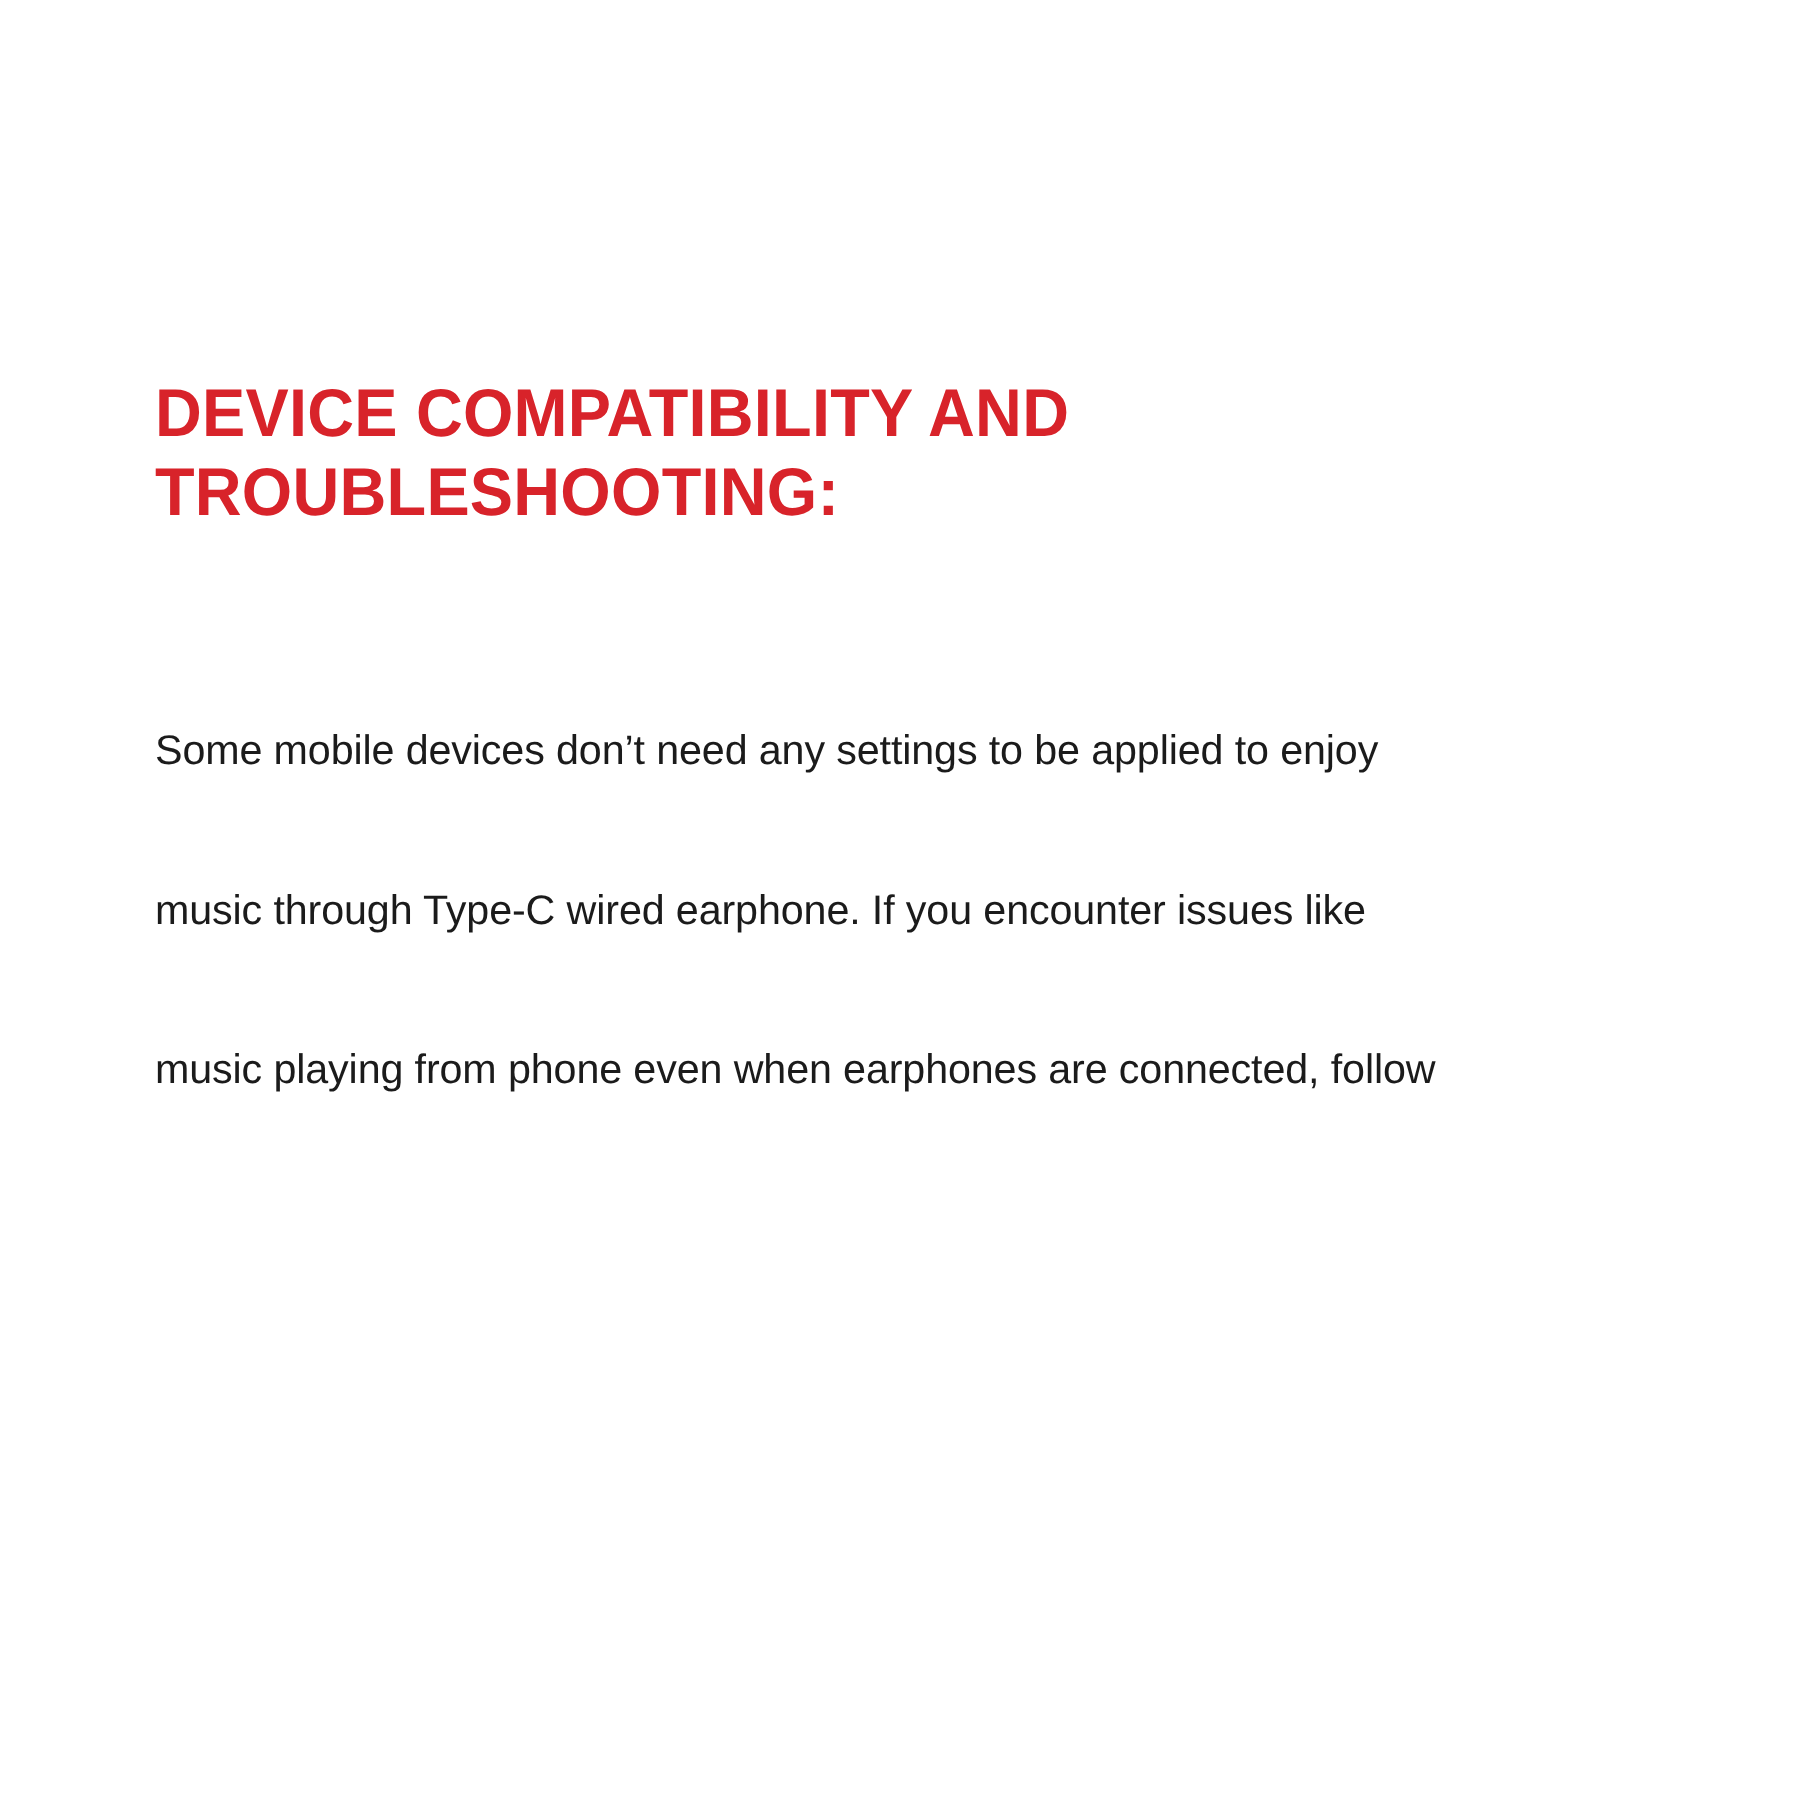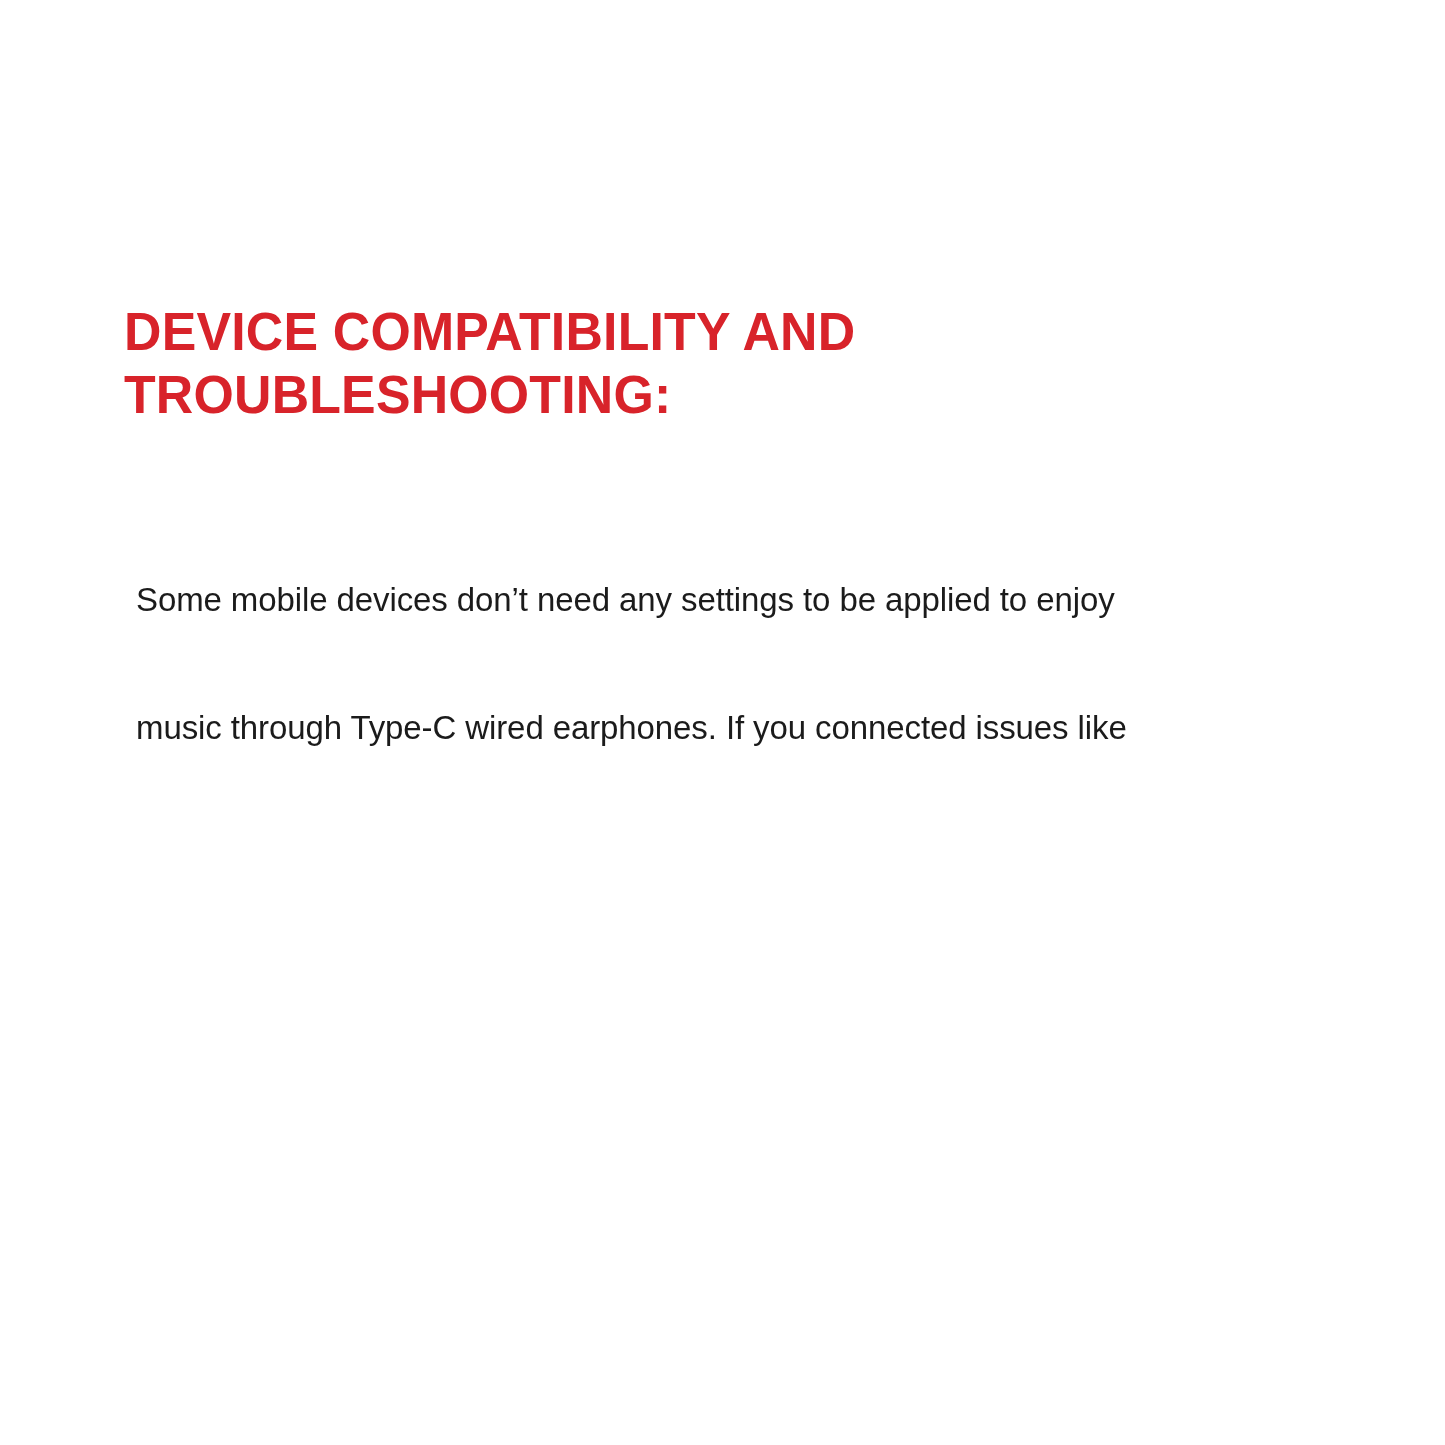--- a/index.html
+++ b/index.html
@@ -47,21 +47,21 @@
     display: block;
     white-space: nowrap;
   }
 
   
   .body-block {
     margin-top: 68px;
   }
 
   .para {
-    margin: 12px;
+    margin: 0;
     color: #1b1b1b;
     font-family: "Liberation Sans", sans-serif;
     font-weight: 400;
     font-size: 33px;
     line-height: 42.5px;
     letter-spacing: -0.1px;
     white-space: pre-wrap;
   }
 
   .para .ln {
@@ -82,21 +82,22 @@
 
     <h1 class="doc-heading">
       <span class="hl">DEVICE COMPATIBILITY AND</span>
       <span class="hl">TROUBLESHOOTING:</span>
     </h1>
 
     <div class="body-block">
 
       <p class="para">
         <span class="ln">Some mobile devices don’t need any settings to be applied to enjoy</span>
-        <span class="ln">music through Type-C wired earphones. If you connected issues like</span>
+        <span class="ln">music through Type-C wired earphone. If you encounter issues like</span>
+        <span class="ln">music playing from phone even when earphones are connected, follow</span>
       </p>
 
       <p class="para gap-1">
       </p>
 
     </div>
   </div>
 </div>
 
 </body></html>

